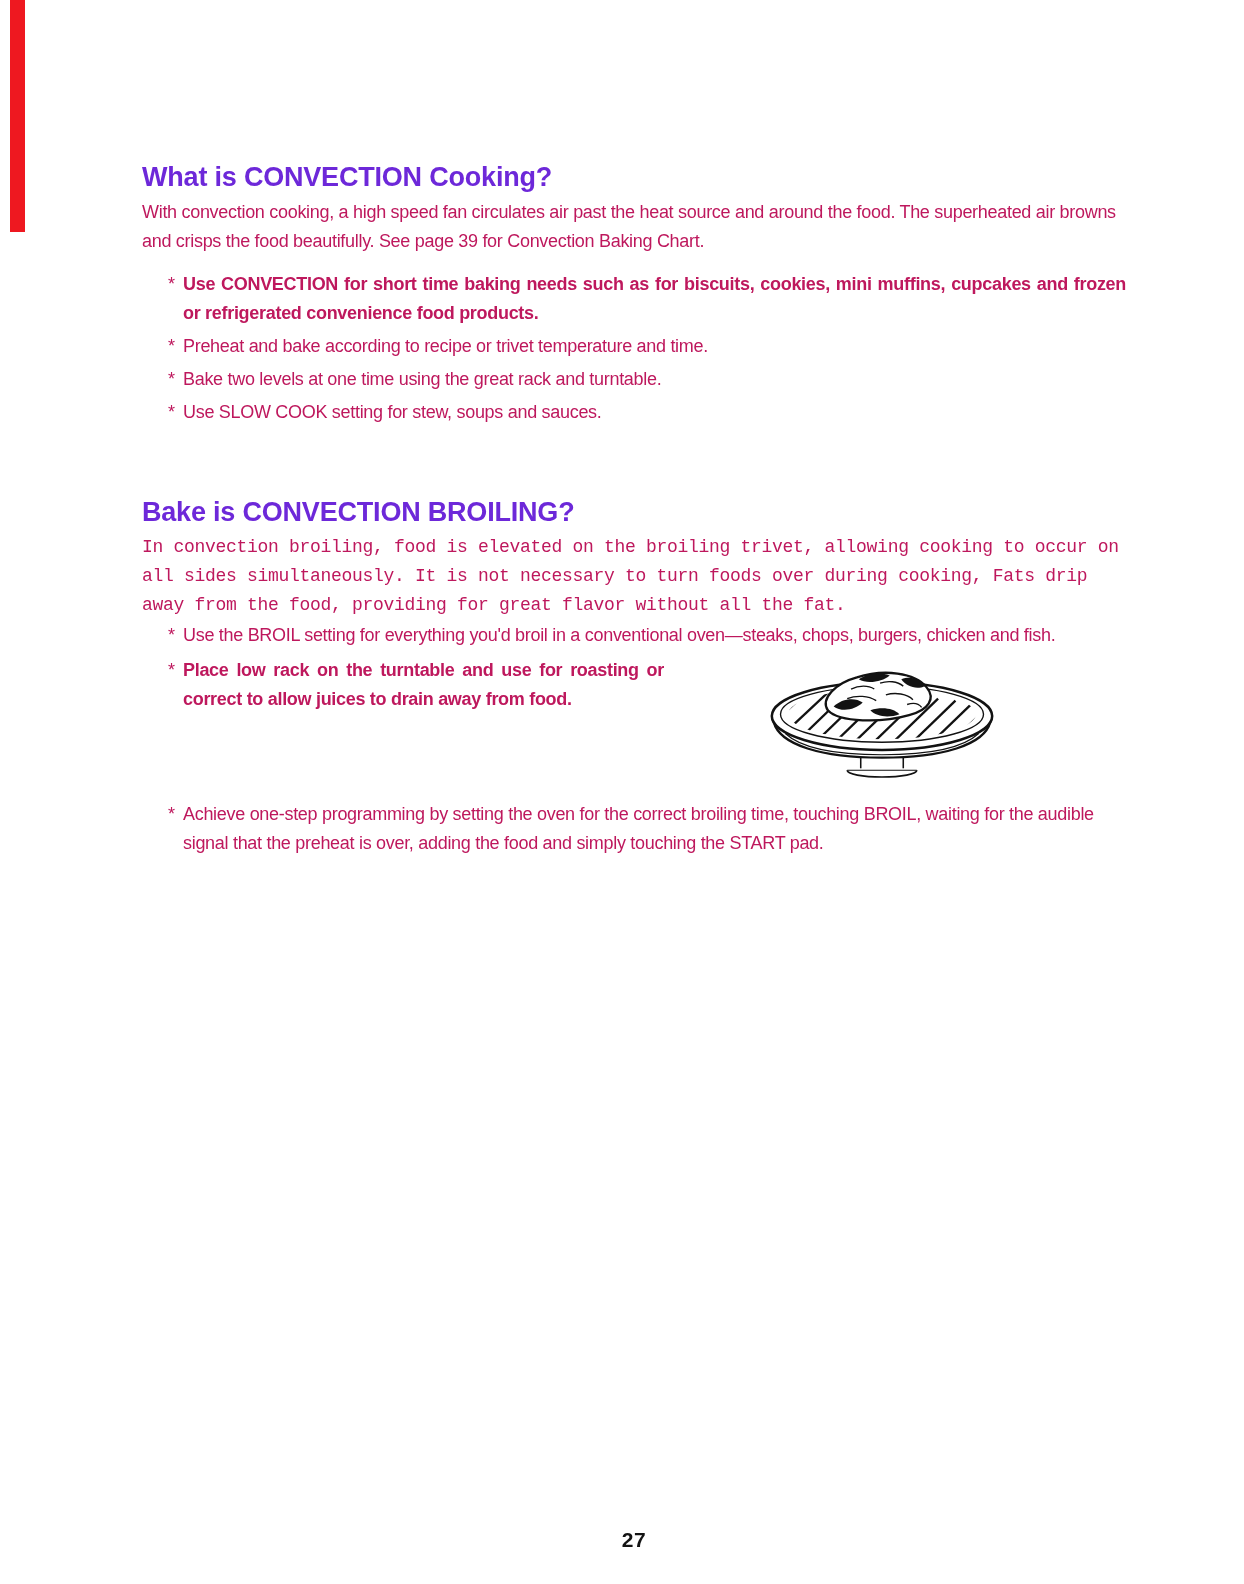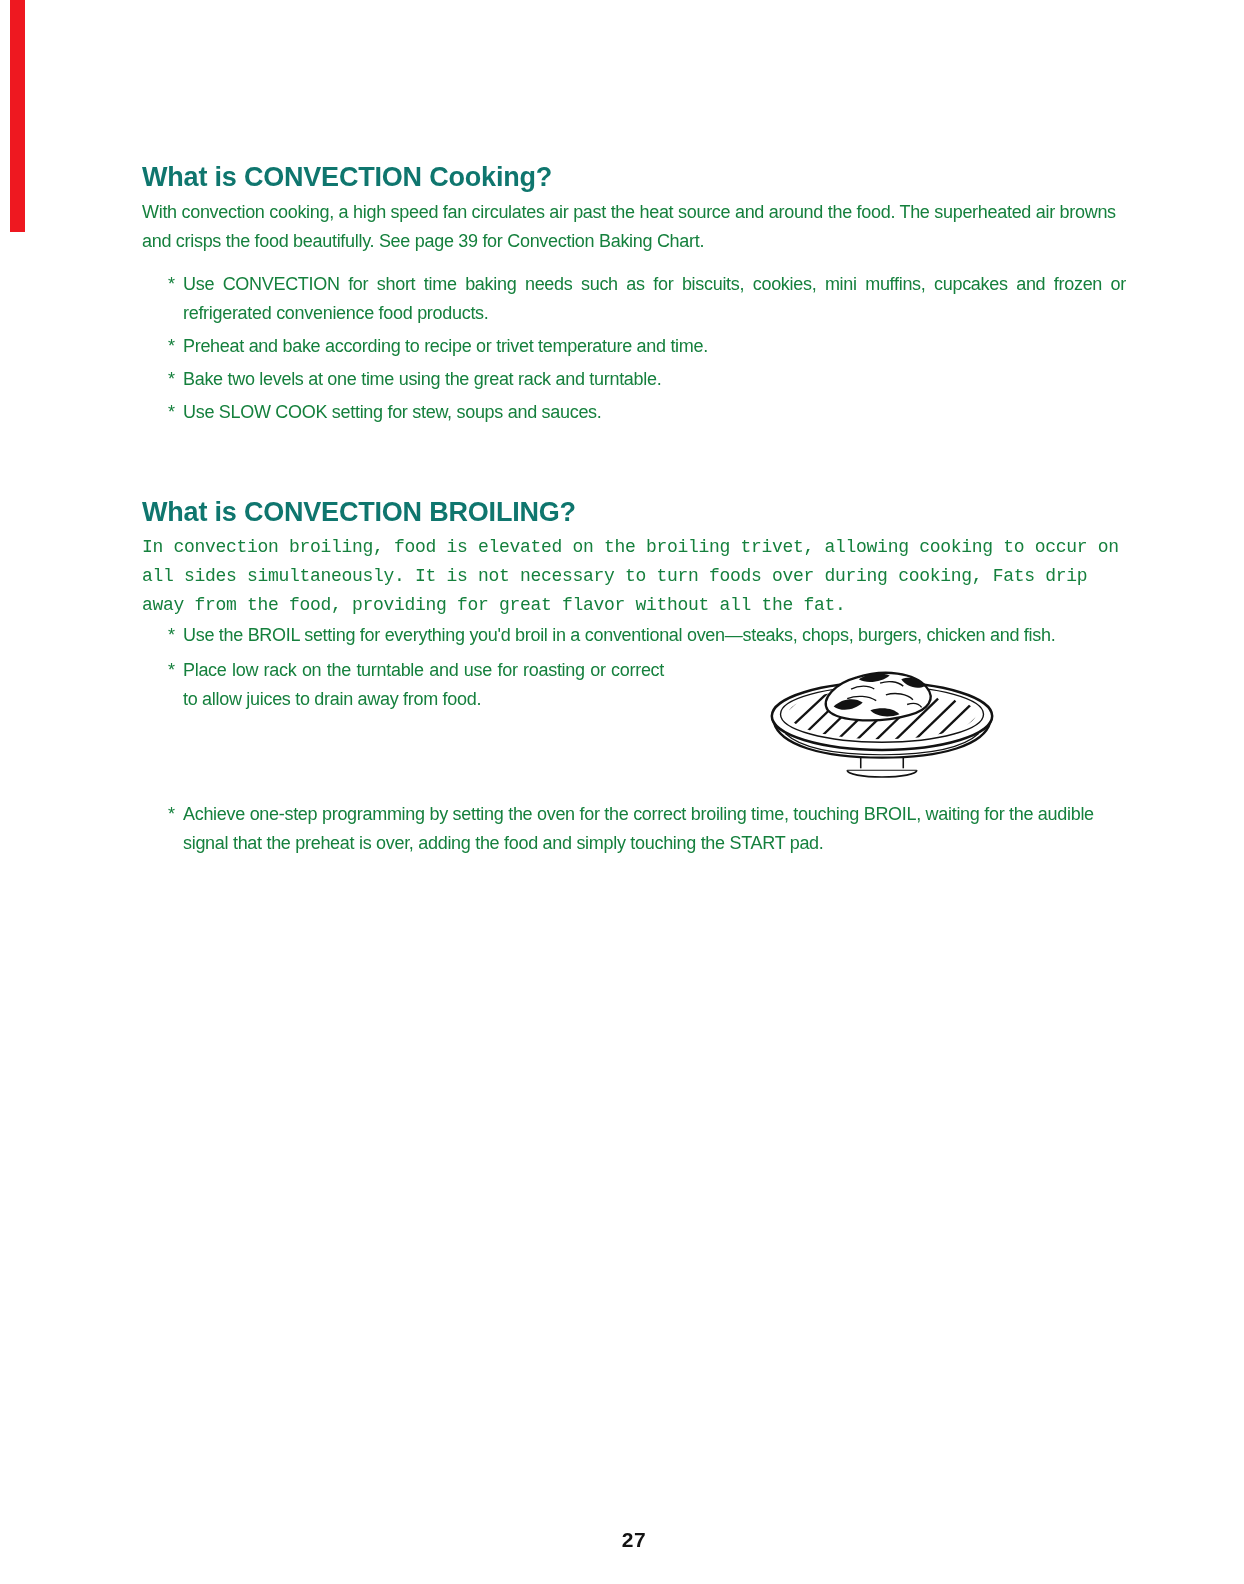--- a/index.html
+++ b/index.html
@@ -14,40 +14,40 @@
   .redbar{
     position:absolute;
     left:10px;top:0;
     width:15px;height:232px;
   }
   .heading{
     position:absolute;
     font-weight:bold;
     font-size:27px;
     letter-spacing:-0.2px;
-    color:#0f766e;
+    color:#6d28d9;
     white-space:nowrap;
   }
   .bodytext{
     font-size:18px;
     letter-spacing:-0.3px;
     line-height:29px;
-    color:#15803d;
+    color:#be185d;
   }
   .para{position:absolute;}
   .bullets{position:absolute;}
   .bullet{display:flex;margin-bottom:4px;}
   .bullet .star{
     flex:0 0 15px;
     width:15px;
     font-size:18px;
     line-height:29px;
   }
   .bullet .btext{flex:1 1 auto;}
-  .just{text-align:justify;}
+  .just{text-align:justify;font-weight:bold;}
   .illus{position:absolute;}
   .pagenum{
     position:absolute;
     left:12px;top:1528px;
     width:100%;
     text-align:center;
     font-weight:bold;
     font-size:21px;
     letter-spacing:0.5px;
     color:#141414;
@@ -76,21 +76,21 @@
     <div class="bullet">
       <span class="star">*</span>
       <span class="btext">Bake two levels at one time using the great rack and turntable.</span>
     </div>
     <div class="bullet">
       <span class="star">*</span>
       <span class="btext">Use SLOW COOK setting for stew, soups and sauces.</span>
     </div>
   </div>
 
-  <div class="heading" style="left:142px;top:497px;">What is CONVECTION BROILING?</div>
+  <div class="heading" style="left:142px;top:497px;">Bake is CONVECTION BROILING?</div>
 
   <div class="para bodytext" style="left:142px;top:533px;width:988px;font-family:Liberation Mono, monospace;">
     <div>In convection broiling, food is elevated on the broiling trivet, allowing cooking to occur on all sides simultaneously. It is not necessary to turn foods over during cooking, Fats drip away from the food, providing for great flavor without all the fat.</div>
   </div>
 
   <div class="bullets bodytext" style="left:168px;top:621px;width:980px;">
     <div class="bullet">
       <span class="star">*</span>
       <span class="btext">Use the BROIL setting for everything you'd broil in a conventional oven—steaks, chops, burgers, chicken and fish.</span>
     </div>

